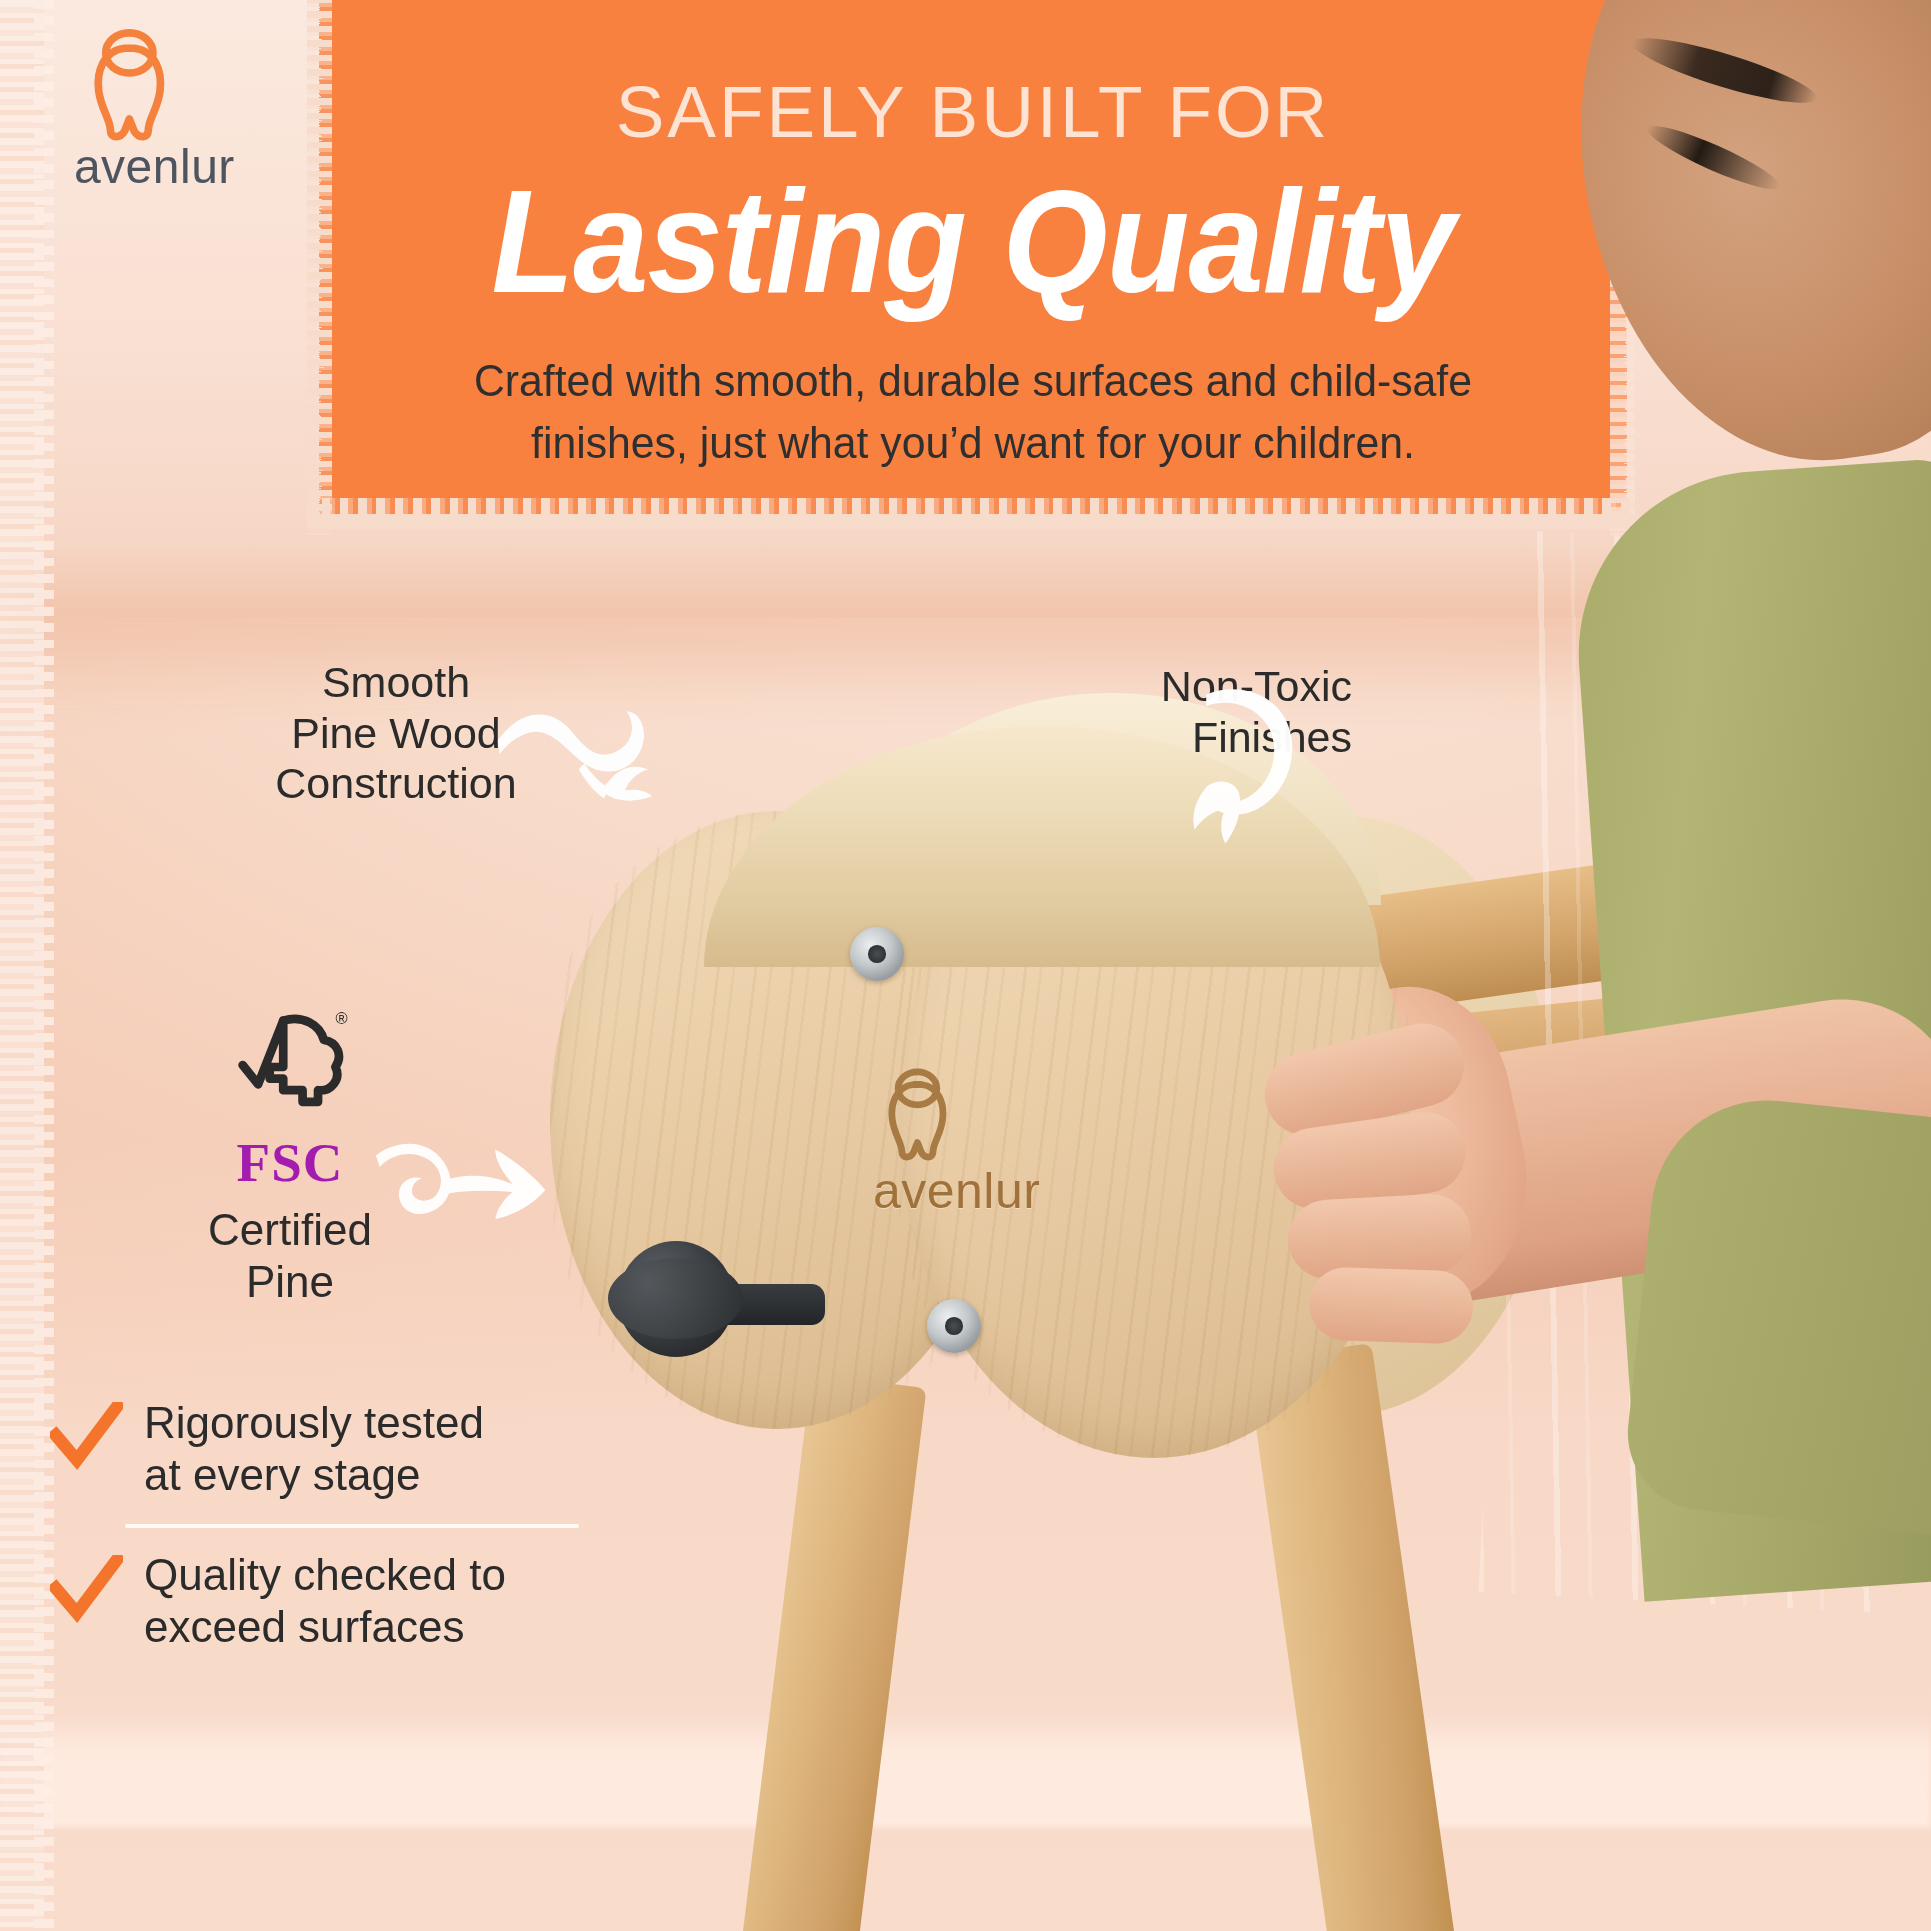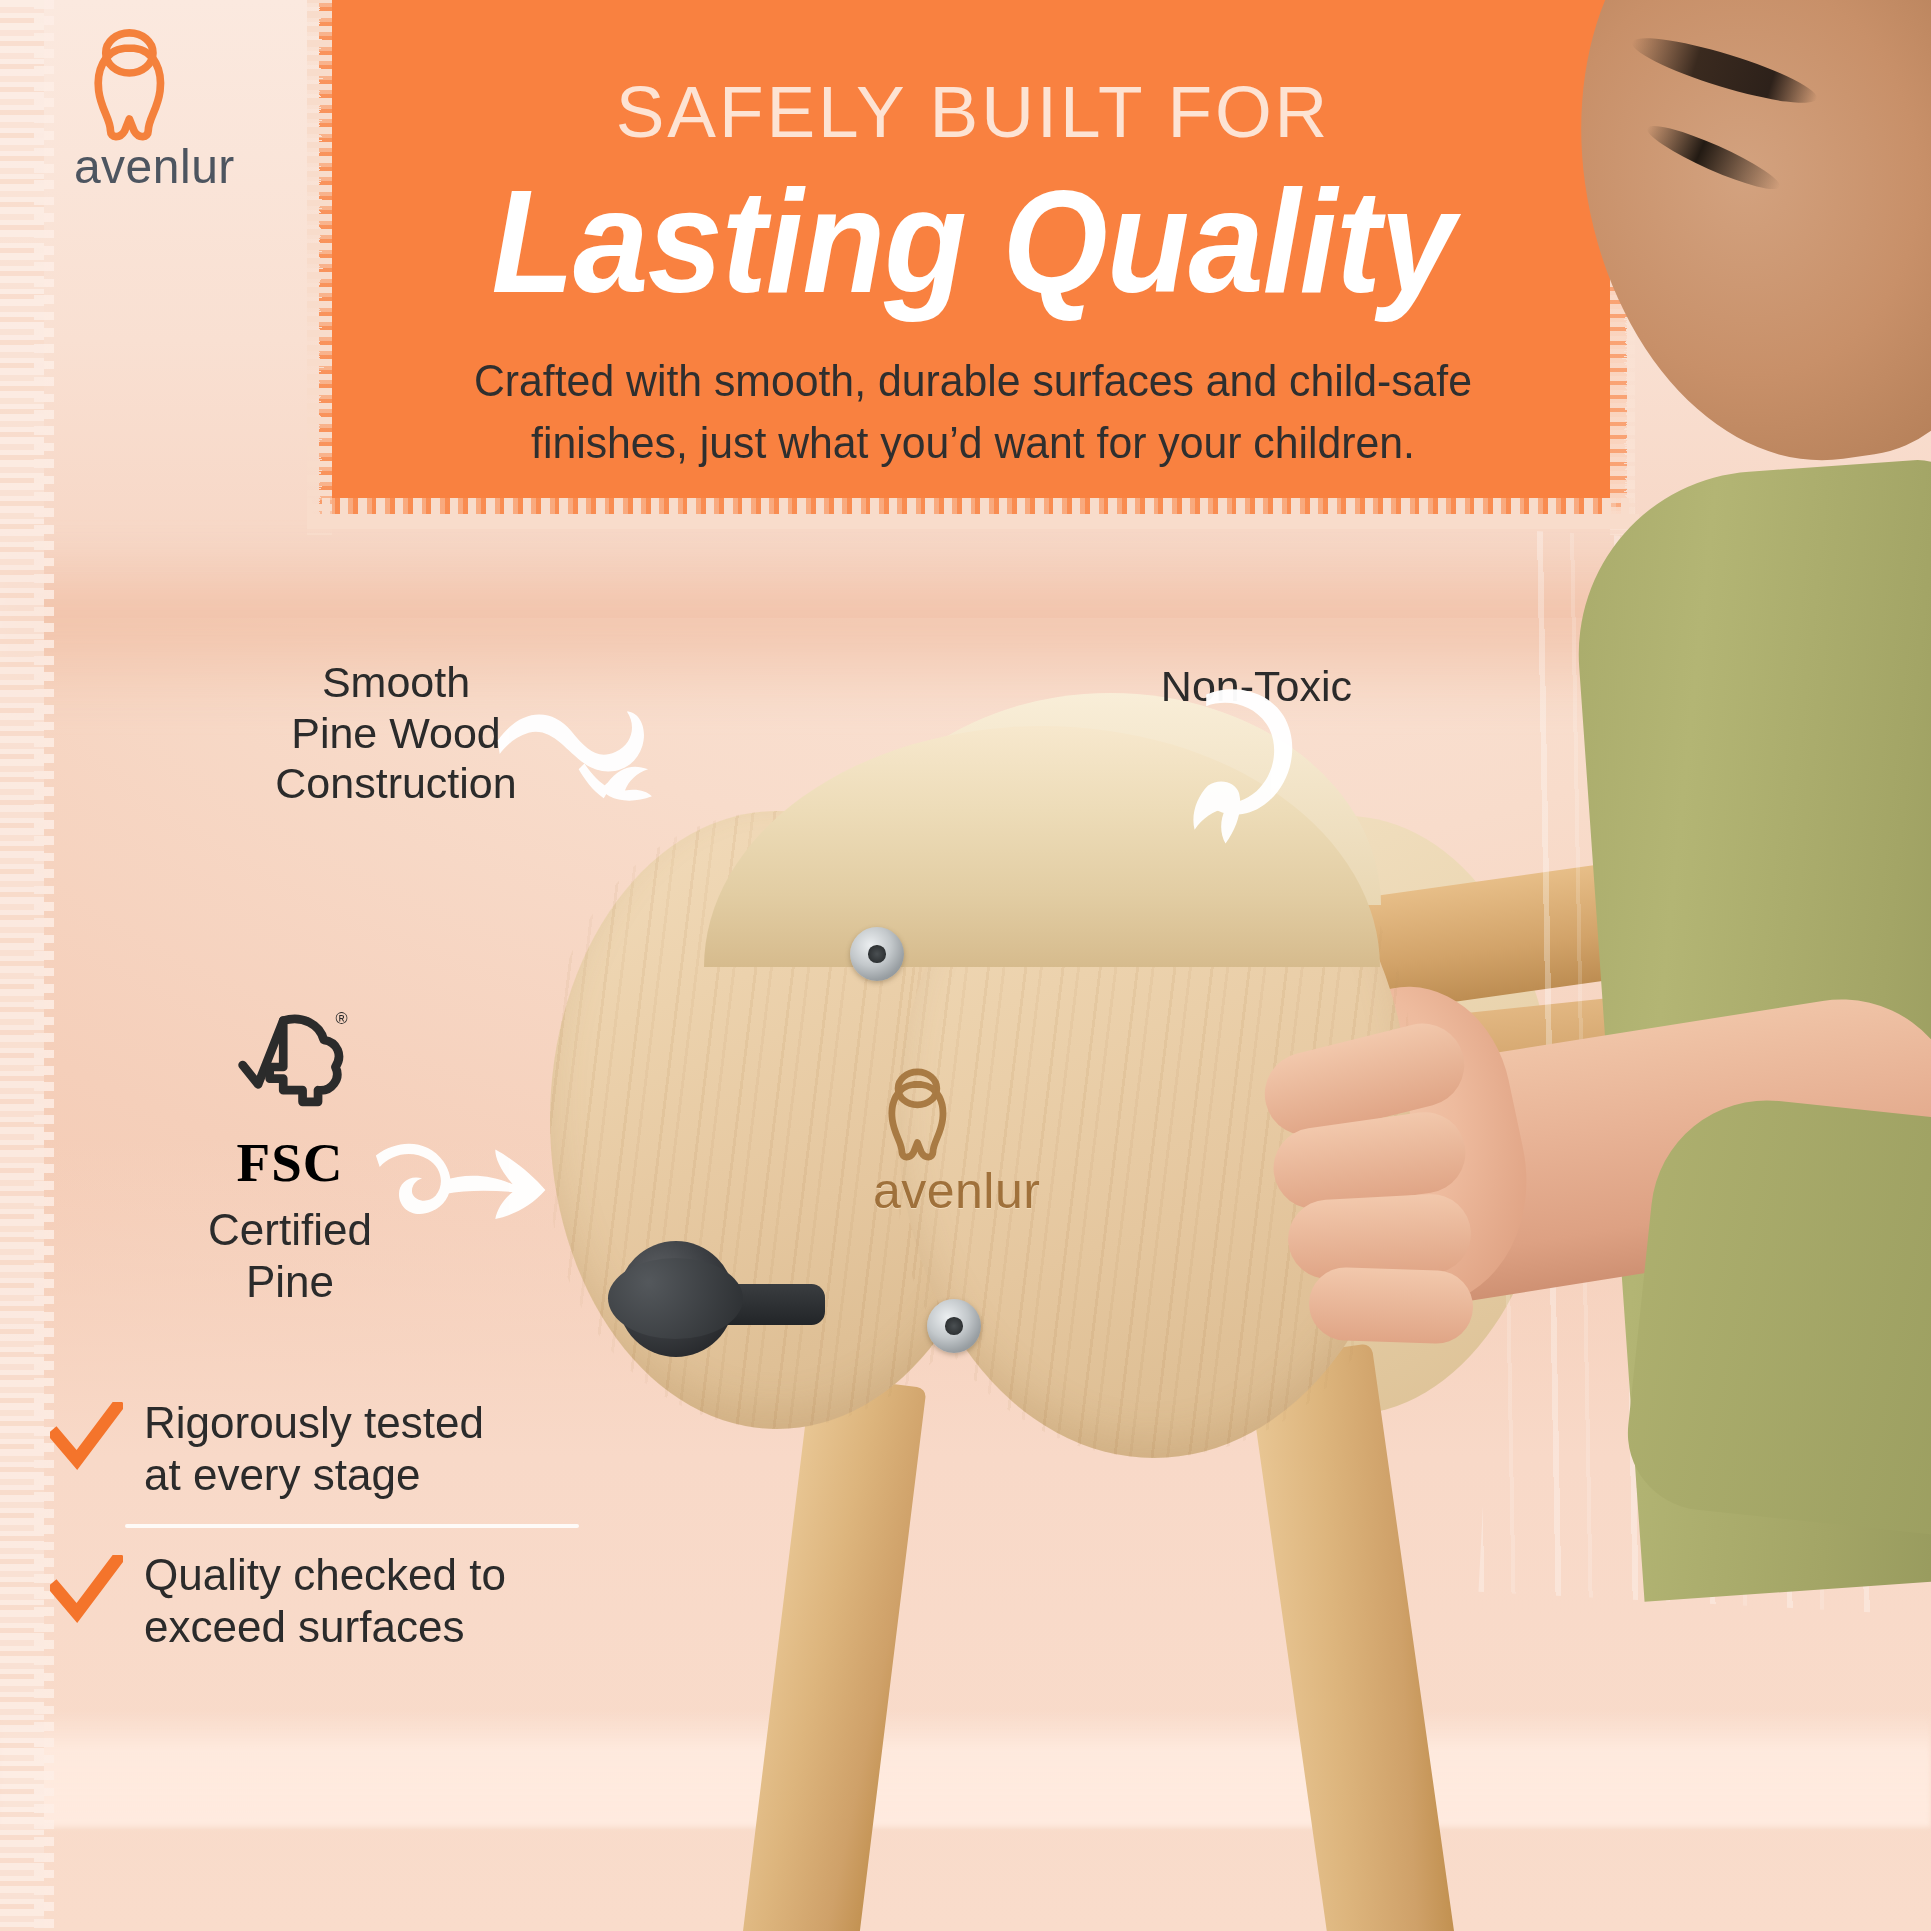--- a/index.html
+++ b/index.html
@@ -185,21 +185,21 @@
     position: absolute;
     left: 145px; top: 1009px;
     width: 290px;
     text-align: center;
     z-index: 6;
   }
   .fsc-word {
     font-family: "Liberation Serif", serif;
     font-size: 55px;
     font-weight: 700;
-    color: #000000;
+    color: #a21caf;
     letter-spacing: 1px;
     margin-top: 1.9px;
   }
   .fsc-caption {
     font-size: 44px;
     color: #2b2b2b;
     line-height: 1.2;
     margin-top: 9.7px;
   }
 
@@ -552,20 +552,21 @@
   </div>
 
   <div class="callout c-smooth">
     <div>Smooth</div>
     <div>Pine Wood</div>
     <div>Construction</div>
   </div>
 
   <div class="callout c-nontox">
     <div>Non-Toxic</div>
+    <div>Finishes</div>
   </div>
 
   <div class="brush brush-a">
     <svg width="183" height="126" viewBox="0 0 190 130">
       <g fill="#ffffff" opacity="0.97">
         <path d="M6 52 C30 18 62 18 82 42 C98 62 110 72 128 64 C146 56 150 36 140 22 C152 22 162 38 156 58 C148 84 118 92 96 76 C76 62 62 38 38 44 C24 48 14 58 8 66 Z"></path>
         <path d="M120 96 C132 80 146 76 162 82 C150 86 142 94 138 104 C150 102 160 104 166 110 C150 116 134 116 122 110 C114 106 114 100 120 96 Z"></path>
         <path d="M96 76 C104 88 112 96 122 102 L116 112 C104 104 96 92 90 82 Z"></path>
       </g>
     </svg>

